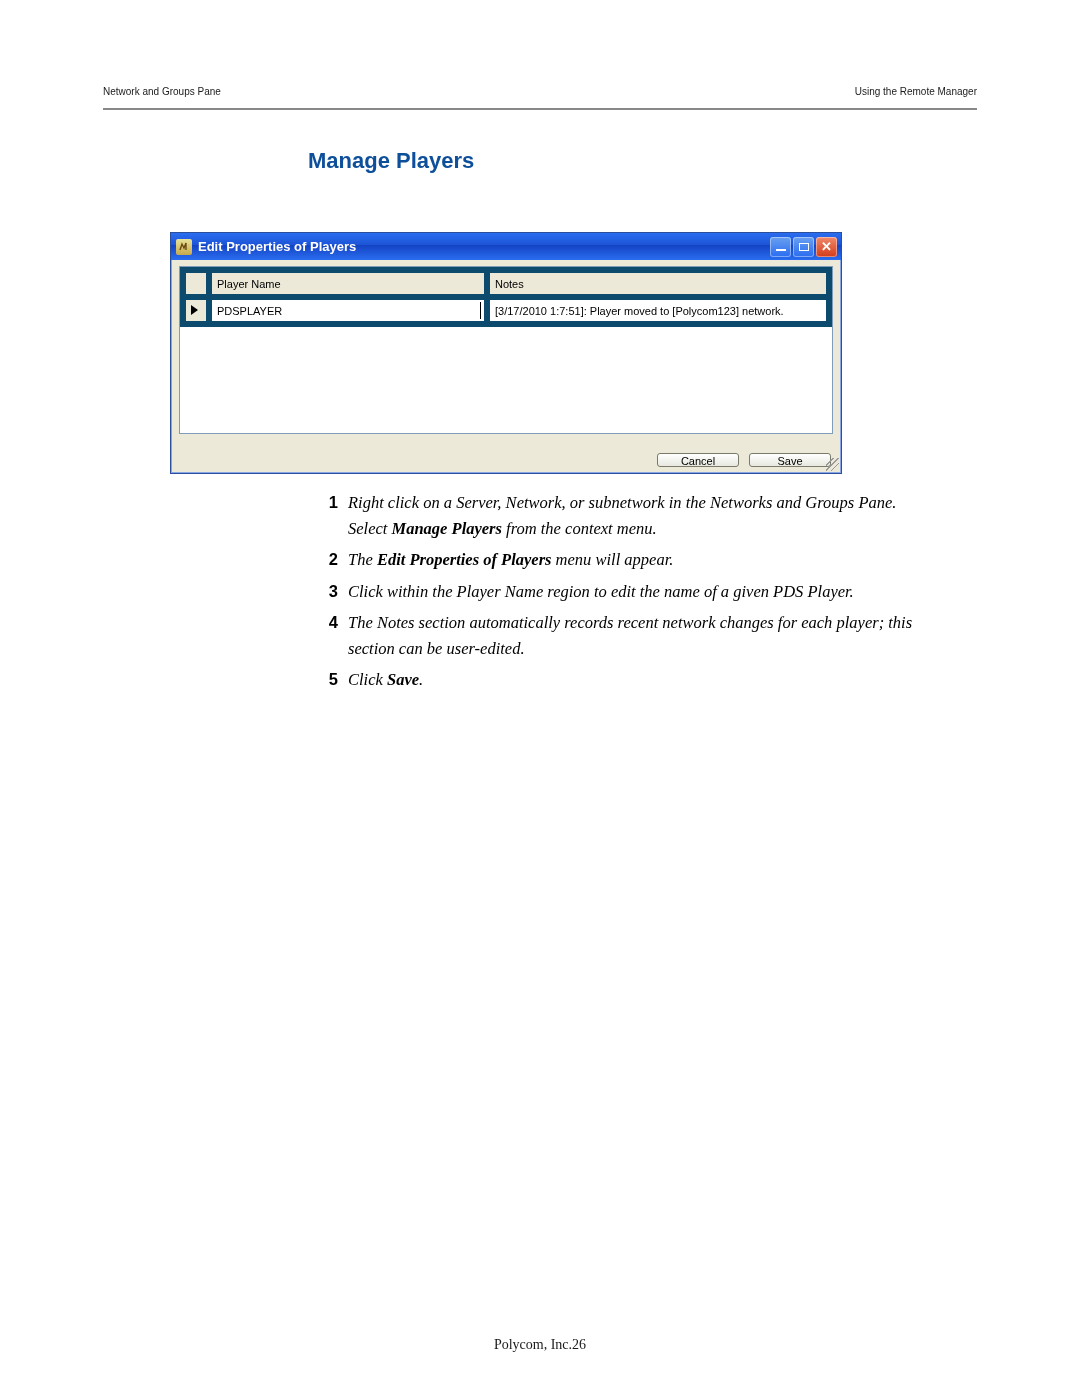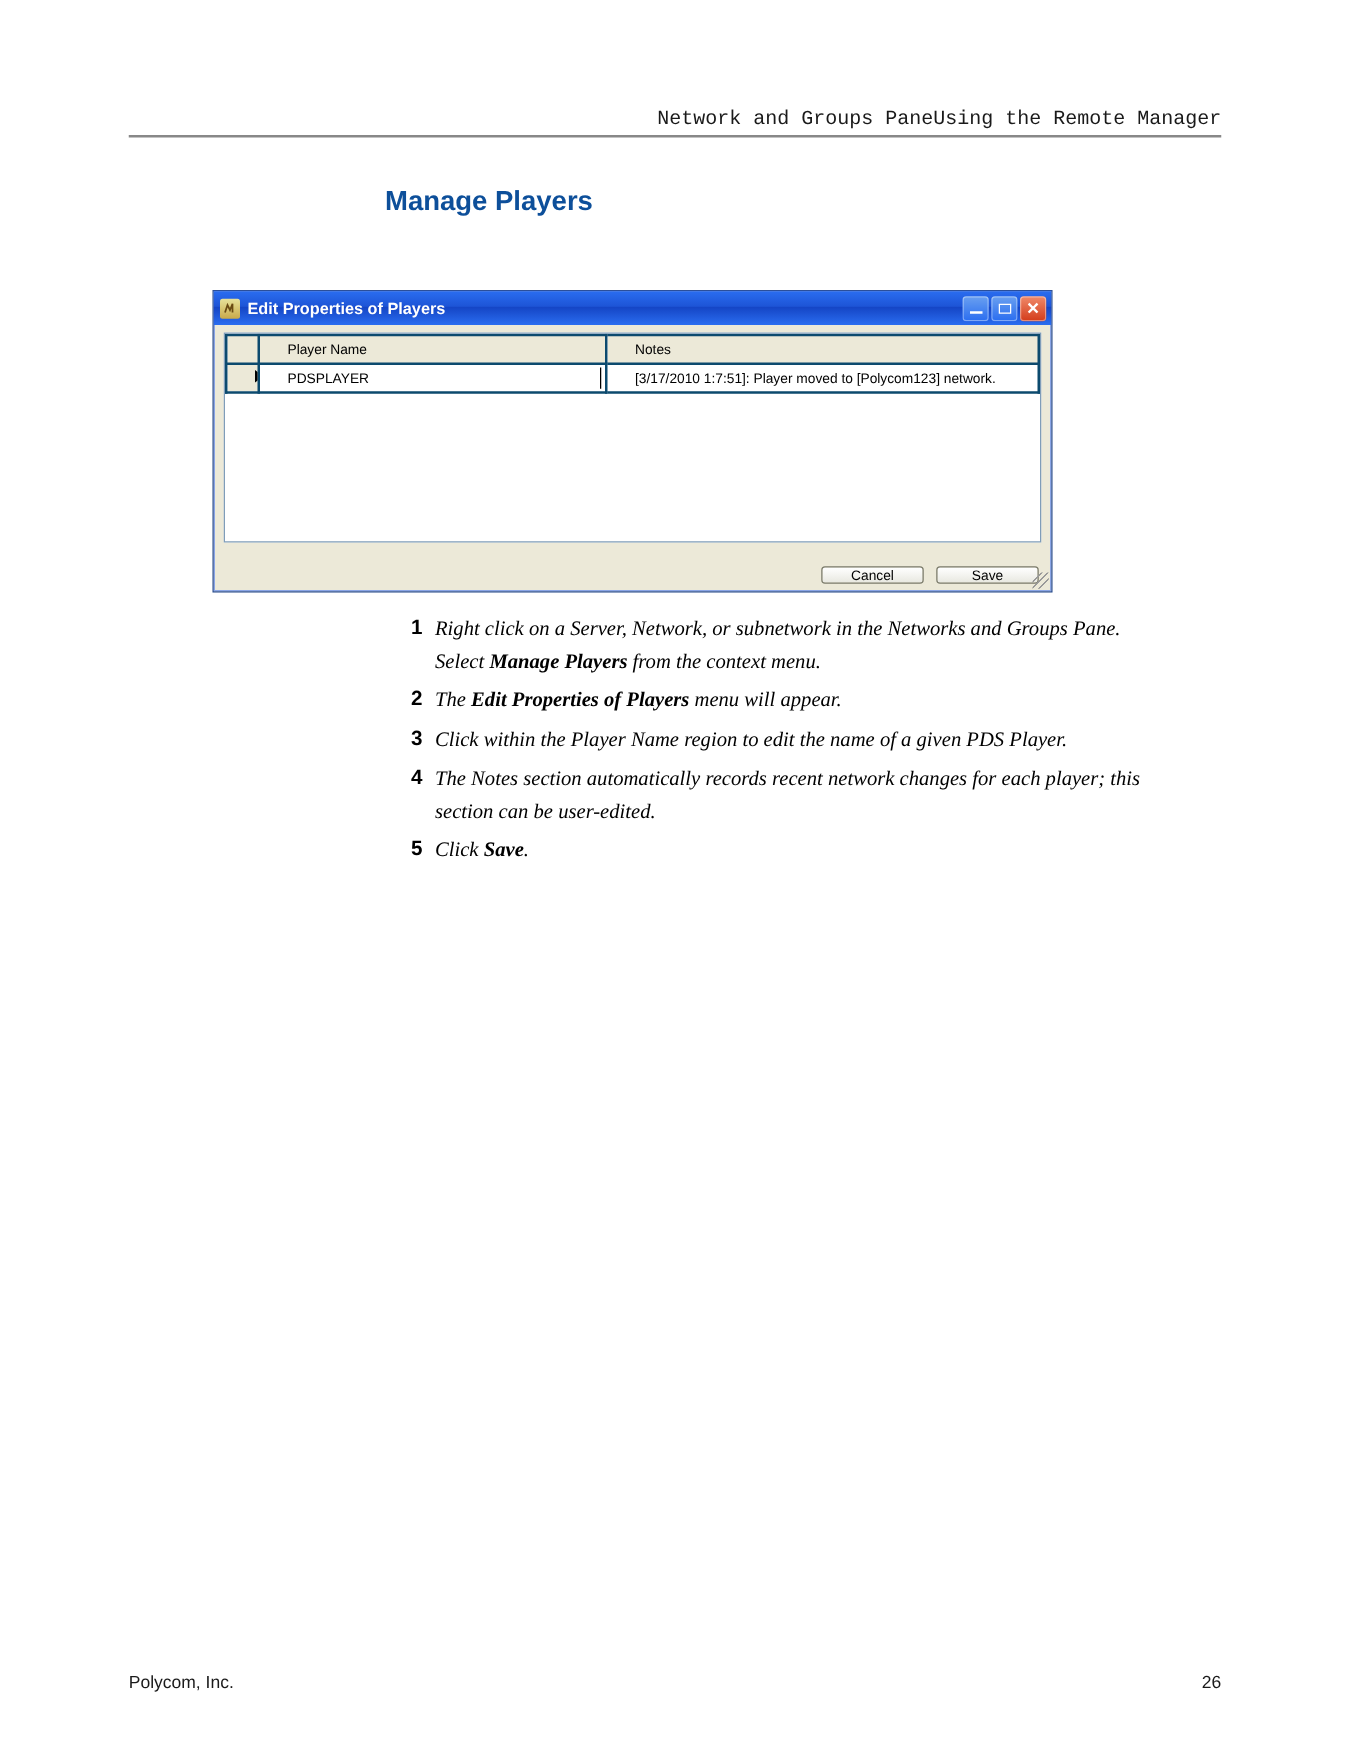--- a/index.html
+++ b/index.html
@@ -15,23 +15,23 @@
     width: 1080px;
     height: 1397px;
     background: #fff;
   }
   .header {
     position: absolute;
     top: 86px;
     left: 103px;
     right: 103px;
     display: flex;
-    justify-content: flex-end;
-    font-family: Liberation Mono, monospace;
-    font-size: 16px;
+    justify-content: space-between;
+    font-family: Liberation Sans, sans-serif;
+    font-size: 10px;
     color: #1a1a1a;
   }
   .header-rule {
     position: absolute;
     top: 108px;
     left: 103px;
     right: 103px;
     height: 0;
     border-top: 2px solid #888;
   }
@@ -117,22 +117,22 @@
   }
   table.grid {
     border-collapse: collapse;
     width: 100%;
     table-layout: fixed;
     font-size: 11px;
     color: #000;
     font-family: 'Microsoft Sans Serif', Tahoma, Arial, sans-serif;
   }
   table.grid th, table.grid td {
-    border: 2px solid #0c4a6e;
-    padding: 2px 22px;
+    border: 6px solid #0c4a6e;
+    padding: 2px 5px;
     text-align: left;
     height: 17px;
     white-space: nowrap;
     overflow: hidden;
     text-overflow: ellipsis;
   }
   table.grid th {
     background: #ece9d8;
     font-weight: normal;
   }
@@ -214,22 +214,22 @@
   }
   .step .body { flex: 1; font-style: italic; }
   .b { font-weight: bold; }
 
   .footer {
     position: absolute;
     bottom: 44px;
     left: 103px;
     right: 103px;
     display: flex;
-    justify-content: space-between;
-    font-family: Liberation Sans, sans-serif;
+    justify-content: center;
+    font-family: Liberation Serif, serif;
     font-size: 14px;
     color: #1a1a1a;
   }
 </style>
 </head>
 <body>
 
 <div class="page">
 
   <div class="header">

